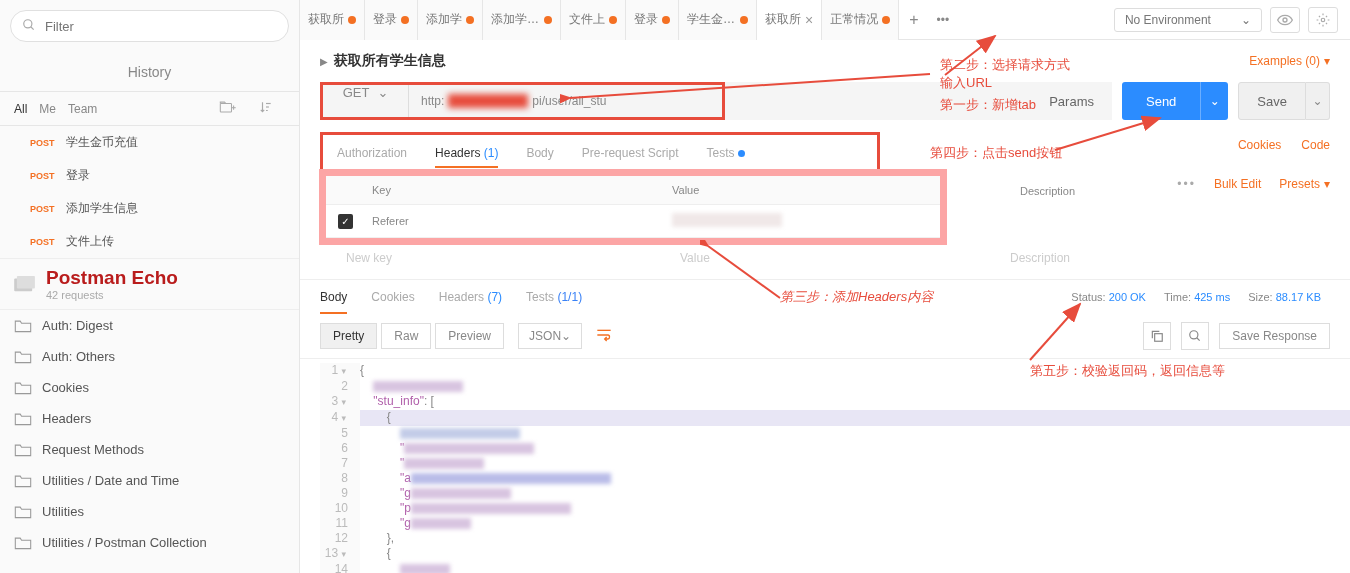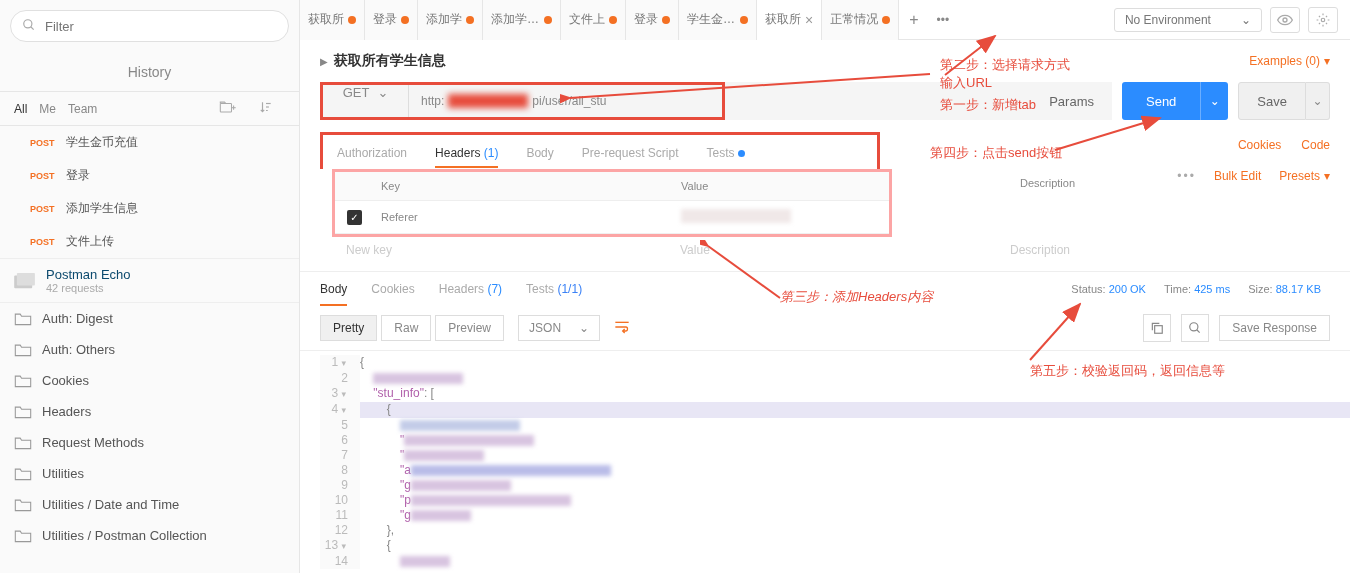--- a/index.html
+++ b/index.html
@@ -18,21 +18,21 @@
 .filter-bar span { margin-right: 12px; cursor: pointer; }
 .filter-bar span.active { color: #333; }
 .filter-bar-icons { margin-left: auto; display: flex; gap: 10px; color: #aaa; }
 .collection-list { overflow-y: auto; }
 .req-item { display: flex; align-items: center; padding: 8px 14px 8px 30px; font-size: 12px; color: #555; cursor: pointer; }
 .req-item .method { color: #f47023; font-weight: 600; font-size: 9px; width: 36px; }
 .folder-item { display: flex; align-items: center; padding: 8px 14px; font-size: 13px; color: #555; cursor: pointer; }
 .folder-icon { width: 18px; height: 14px; margin-right: 10px; color: #999; }
 .echo-wrap { padding: 8px 14px; display: flex; align-items: center; border-top: 1px solid #eee; border-bottom: 1px solid #eee; }
 .echo-icon { width: 22px; height: 18px; margin-right: 10px; color: #999; }
-.echo-title { font-size: 13px; color: #0c4a6e; }
+.echo-title { font-size: 19px; color: #b91c1c; font-weight: bold; }
 .echo-sub { font-size: 11px; color: #aaa; }
 
 
 .main { flex: 1; display: flex; flex-direction: column; background: #fff; position: relative; }
 .top-row { display: flex; align-items: center; height: 40px; border-bottom: 1px solid #e6e6e6; }
 .tabs-row { display: flex; align-items: center; flex: 1; overflow: hidden; }
 .tab { display: flex; align-items: center; padding: 0 8px; height: 40px; border-right: 1px solid #e6e6e6; font-size: 12px; color: #777; background: #fafafa; cursor: pointer; white-space: nowrap; max-width: 78px; }
 .tab.active { background: #fff; }
 .tab .dot { width: 8px; height: 8px; border-radius: 50%; background: #f47023; margin-left: 4px; flex-shrink: 0; }
 .tab .close { margin-left: 4px; color: #999; font-size: 14px; flex-shrink: 0; }
@@ -61,21 +61,21 @@
 
 .req-tabs-box { margin: 0 20px; border: 3px solid #e74c3c; border-bottom: none; padding-top: 2px; width: 560px; }
 .req-tabs { display: flex; align-items: center; gap: 28px; padding: 0 14px; height: 32px; font-size: 12px; }
 .req-tab { color: #aaa; cursor: pointer; position: relative; }
 .req-tab.active { color: #333; }
 .req-tab.active::after { content: ''; position: absolute; left: 0; right: 0; bottom: -8px; height: 2px; background: #f47023; }
 .tests-dot { width: 7px; height: 7px; border-radius: 50%; background: #2b8cff; display: inline-block; margin-left: 3px; }
 .req-side { position: absolute; right: 20px; display: flex; gap: 20px; font-size: 12px; }
 .req-side a { color: #f47023; text-decoration: none; }
 
-.header-table { margin: 0 32px; border: 3px solid #fca5a5; width: 560px; }
+.header-table { margin: 0 19px; border: 7px solid #fca5a5; width: 628px; }
 .ht-head { display: flex; background: #fafafa; border-bottom: 1px solid #eee; }
 .ht-cell { padding: 8px 12px; font-size: 11px; color: #888; }
 .ht-row { display: flex; align-items: center; border-bottom: 1px solid #f0f0f0; }
 .ht-check { width: 34px; text-align: center; }
 .ht-key { width: 300px; }
 .ht-val { flex: 1; }
 .chk { width: 15px; height: 15px; background: #333; display: inline-flex; align-items: center; justify-content: center; color: #fff; font-size: 10px; border-radius: 2px; }
 .ht-blur { width: 110px; height: 14px; background: #f0e8e8; filter: blur(2px); display: inline-block; }
 
 .outside-row { display: flex; margin: 0 20px; position: relative; }
@@ -91,21 +91,21 @@
 .res-tabs { display: flex; align-items: center; padding: 10px 20px; gap: 24px; border-top: 1px solid #eee; margin-top: 8px; position: relative; }
 .res-tab { color: #aaa; font-size: 12px; cursor: pointer; }
 .res-tab.active { color: #333; position: relative; }
 .res-tab.active::after { content: ''; position: absolute; left: 0; right: 0; bottom: -10px; height: 2px; background: #f47023; }
 .res-status { position: absolute; right: 29px; display: flex; gap: 18px; font-size: 11px; color: #888; }
 .res-status b { color: #2b8cff; font-weight: normal; }
 
 .body-ctrl { display: flex; align-items: center; padding: 8px 20px; gap: 4px; border-bottom: 1px solid #eee; }
 .ctrl-btn { border: 1px solid #ddd; padding: 5px 12px; font-size: 12px; color: #888; background: #fff; cursor: pointer; }
 .ctrl-btn.active { background: #f0f0f0; color: #333; }
-.fmt-sel { border: 1px solid #ddd; padding: 5px 10px; font-size: 12px; color: #888; margin-left: 10px; display: flex; align-items: center; gap: 18px; cursor: pointer; }
+.fmt-sel { border: 1px solid #ddd; padding: 5px 10px; font-size: 12px; color: #888; margin-left: 10px; display: flex; align-items: center; gap: 0; cursor: pointer; }
 .wrap-icon { color: #f47023; margin-left: 10px; font-size: 14px; cursor: pointer; }
 .body-right { margin-left: auto; display: flex; align-items: center; gap: 10px; }
 .ico-btn { width: 28px; height: 28px; border: 1px solid #ddd; display: flex; align-items: center; justify-content: center; color: #888; cursor: pointer; }
 .save-res { border: 1px solid #ddd; padding: 5px 12px; font-size: 12px; color: #888; cursor: pointer; }
 
 .code-area { padding: 4px 0 0 20px; font-family: Consolas, monospace; font-size: 12px; line-height: 15px; }
 .code-line { display: flex; }
 .ln { width: 40px; text-align: right; padding-right: 12px; color: #bbb; background: #fafafa; }
 .lc { color: #888; }
 .arrow-fold { color: #bbb; margin-right: 2px; font-size: 9px; }
@@ -209,27 +209,27 @@
       <div class="folder-item">
           <span class="folder-icon"><svg width="18" height="14" viewBox="0 0 24 20" fill="none" stroke="currentColor" stroke-width="1.5">
               <path d="M1 3 L8 3 L10 6 L23 6 L23 18 L1 18 Z"></path>
             </svg></span>
           <span>Request Methods</span>
         </div>
       <div class="folder-item">
           <span class="folder-icon"><svg width="18" height="14" viewBox="0 0 24 20" fill="none" stroke="currentColor" stroke-width="1.5">
               <path d="M1 3 L8 3 L10 6 L23 6 L23 18 L1 18 Z"></path>
             </svg></span>
+          <span>Utilities / Date and Time</span>
+        </div>
+      <div class="folder-item">
+          <span class="folder-icon"><svg width="18" height="14" viewBox="0 0 24 20" fill="none" stroke="currentColor" stroke-width="1.5">
+              <path d="M1 3 L8 3 L10 6 L23 6 L23 18 L1 18 Z"></path>
+            </svg></span>
           <span>Utilities</span>
-        </div>
-      <div class="folder-item">
-          <span class="folder-icon"><svg width="18" height="14" viewBox="0 0 24 20" fill="none" stroke="currentColor" stroke-width="1.5">
-              <path d="M1 3 L8 3 L10 6 L23 6 L23 18 L1 18 Z"></path>
-            </svg></span>
-          <span>Utilities / Date and Time</span>
         </div>
       <div class="folder-item">
           <span class="folder-icon"><svg width="18" height="14" viewBox="0 0 24 20" fill="none" stroke="currentColor" stroke-width="1.5">
               <path d="M1 3 L8 3 L10 6 L23 6 L23 18 L1 18 Z"></path>
             </svg></span>
           <span>Utilities / Postman Collection</span>
         </div>
     </div>
   </div>
 

